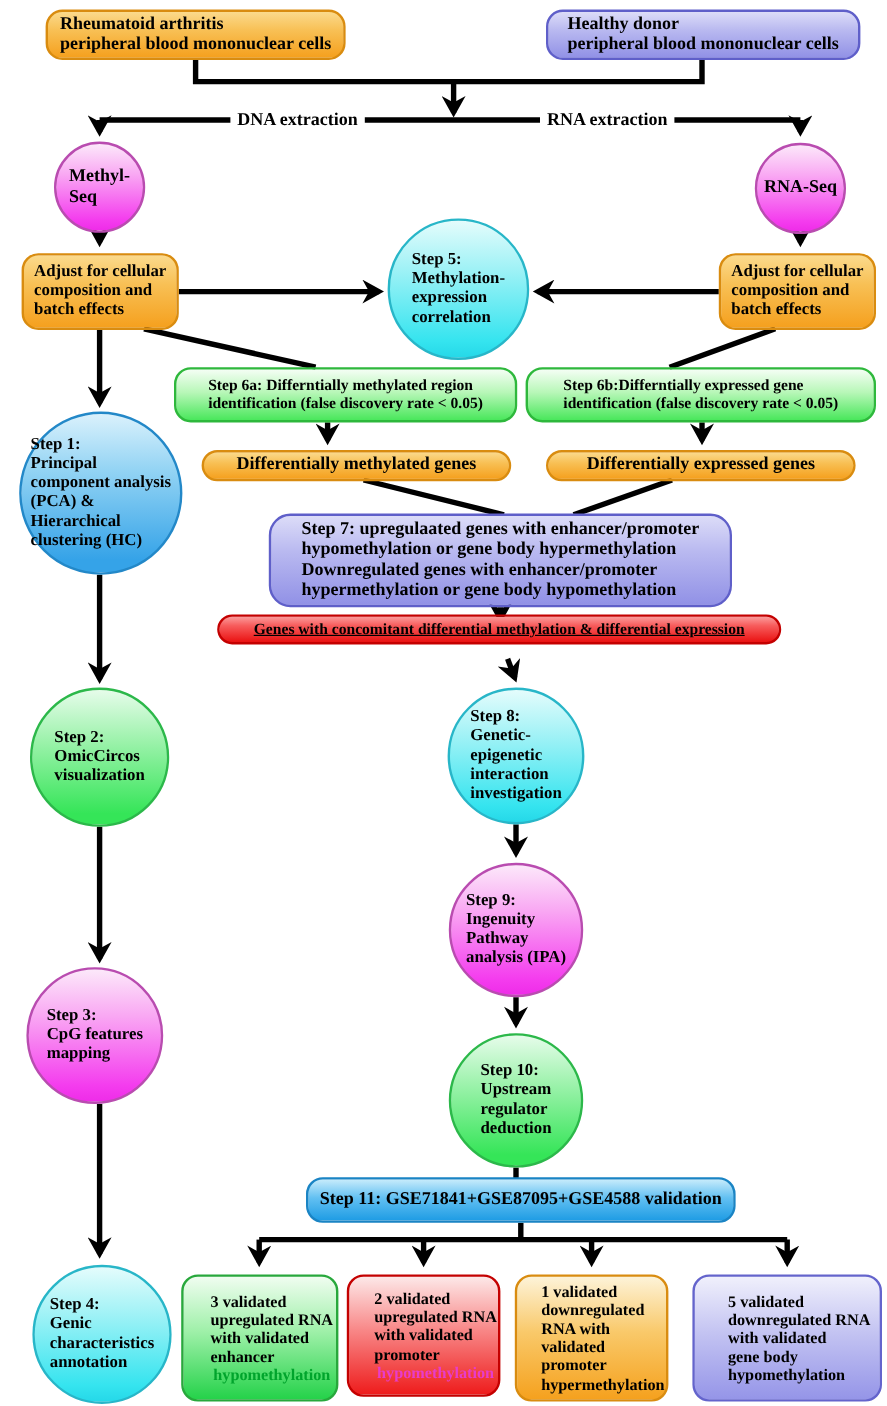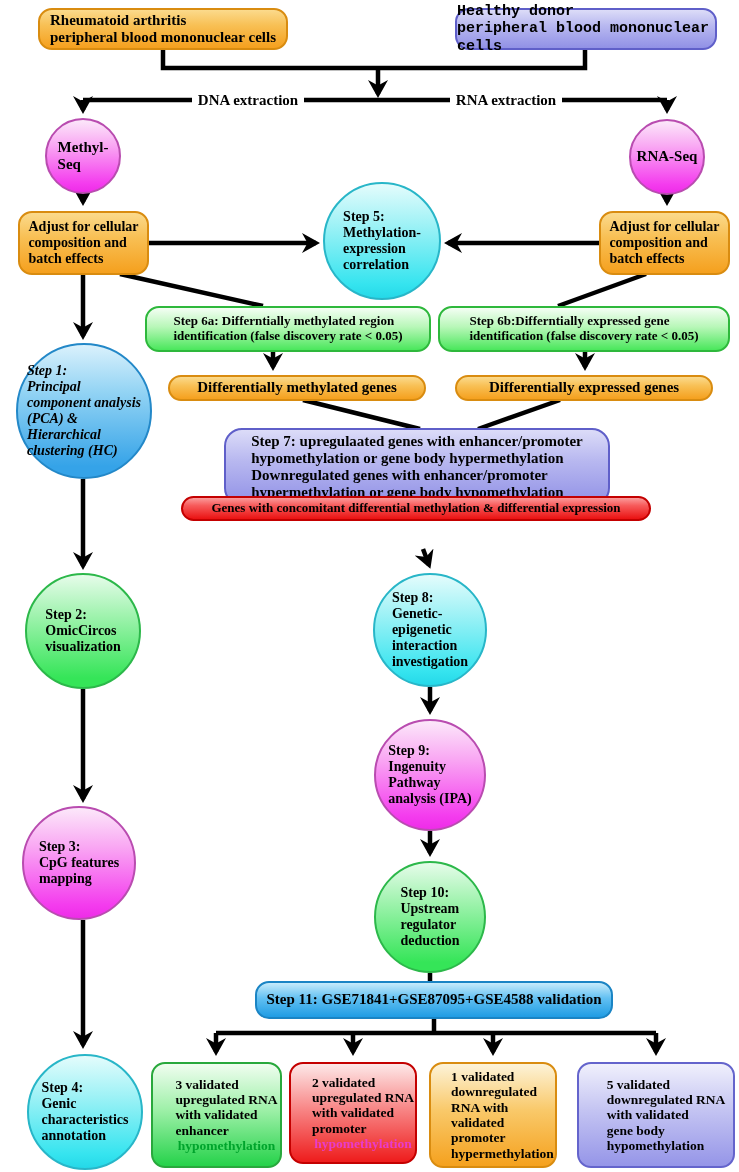--- a/index.html
+++ b/index.html
@@ -23,21 +23,21 @@
     z-index:1;
   }
   .col{flex-direction:column;padding-left:20px;}
   .circle{border-radius:50%;}
   .rbox{border-radius:14px;}
   .pillr{border-radius:14px;}
   .orange-node{background:linear-gradient(180deg,#fbda8c 0%,#f8c055 40%,#f5a01e 100%);border:2.5px solid #d98c10;}
   .purple-node{background:linear-gradient(180deg,#dcdcf8 0%,#b9b9f0 40%,#9191e6 100%);border:2.5px solid #5f5fc9;}
   .magenta-node{background:linear-gradient(180deg,#fce8fa 0%,#f9a8f3 35%,#f43cee 88%,#ee2ce8 100%);border:2.5px solid #b94cb0;}
   .cyan-node{background:linear-gradient(180deg,#e4fcfc 0%,#a0f2f6 35%,#35e4ef 88%,#25d8e8 100%);border:2.5px solid #28b6c8;}
-  .blue-node{background:linear-gradient(180deg,#daf1fc 0%,#94d4f4 35%,#35a3e8 92%);border:2.5px solid #2388c8;font-style:italic;}
+  .blue-node{background:linear-gradient(180deg,#daf1fc 0%,#94d4f4 35%,#35a3e8 92%);border:2.5px solid #2388c8;}
   .green-node{background:linear-gradient(180deg,#e6fcea 0%,#a2f3b0 35%,#35e558 92%);border:2.5px solid #2cb84a;}
   .greenbox-node{background:linear-gradient(180deg,#f4fef4 0%,#b8f7b8 45%,#4ae75c 100%);border:2.5px solid #2eb83c;}
   .red-node{background:linear-gradient(180deg,#fb9b9b 0%,#f75c5c 35%,#ea1212 100%);border:2.5px solid #c40000;}
   .bluebox-node{background:linear-gradient(180deg,#c6ebfb 0%,#62c0f2 45%,#1f9ce4 100%);border:2.5px solid #1a84c4;}
   .vgreen-node{background:linear-gradient(180deg,#f0fdf0 0%,#9ef0a8 45%,#25d24a 100%);border:2.5px solid #28a83c;}
   .vred-node{background:linear-gradient(180deg,#fde8e8 0%,#f88888 45%,#ee1c1c 100%);border:2.5px solid #c40000;}
   .vorange-node{background:linear-gradient(180deg,#fdf3d8 0%,#f9c96a 45%,#f5a11e 100%);border:2.5px solid #d98c10;}
   .vpurple-node{background:linear-gradient(180deg,#f0f0fc 0%,#c4c4f2 45%,#9595e8 100%);border:2.5px solid #6464cc;}
   .wire-label{
     position:absolute;z-index:1;
@@ -102,21 +102,21 @@
       <line x1="83" y1="689" x2="83" y2="799" marker-end="url(#ah)"></line>
       <line x1="83" y1="920" x2="83" y2="1045" marker-end="url(#ah)"></line>
     </g>
   </svg>
 
   <div class="wire-label" style="left:192px;top:88px;width:112px;height:24px;">DNA extraction</div>
   <div class="wire-label" style="left:450px;top:88px;width:112px;height:24px;">RNA extraction</div>
 
   <div class="node rbox orange-node" style="left:38px;top:8px;width:250px;height:42px;font-size:15px;">Rheumatoid arthritis
 peripheral blood mononuclear cells</div>
-  <div class="node rbox purple-node" style="left:455px;top:8px;width:262px;height:42px;font-size:15px;font-family:Liberation Mono, monospace;">Healthy donor
+  <div class="node rbox purple-node" style="left:455px;top:8px;width:262px;height:42px;font-size:15px;">Healthy donor
 peripheral blood mononuclear cells</div>
 
   <div class="node circle magenta-node" style="left:45px;top:118px;width:76px;height:76px;font-size:15px;">Methyl-
 Seq</div>
   <div class="node circle magenta-node" style="left:629px;top:119px;width:76px;height:76px;font-size:15px;">RNA-Seq</div>
 
   <div class="node rbox orange-node" style="left:18px;top:211px;width:131px;height:64px;font-size:14px;">Adjust for cellular
 composition and
 batch effects</div>
   <div class="node rbox orange-node" style="left:599px;top:211px;width:131px;height:64px;font-size:14px;">Adjust for cellular
@@ -134,21 +134,21 @@
 identification (false discovery rate &lt; 0.05)</div>
 
   <div class="node pillr orange-node" style="left:168px;top:375px;width:258px;height:26px;font-size:15px;">Differentially methylated genes</div>
   <div class="node pillr orange-node" style="left:455px;top:375px;width:258px;height:26px;font-size:15px;">Differentially expressed genes</div>
 
   <div class="node purple-node" style="left:224px;top:428px;width:386px;height:78px;font-size:15px;border-radius:18px;">Step 7:  upregulaated genes with enhancer/promoter
 hypomethylation or gene body hypermethylation
 Downregulated genes with enhancer/promoter
 hypermethylation or gene body hypomethylation</div>
 
-  <div class="node red-node" style="left:181px;top:496px;width:470px;height:25px;font-size:13px;border-radius:13px;">Genes with concomitant differential methylation &amp; differential expression</div>
+  <div class="node red-node" style="left:181px;top:512px;width:470px;height:25px;font-size:13px;border-radius:13px;text-decoration:underline;">Genes with concomitant differential methylation &amp; differential expression</div>
 
   <div class="node circle blue-node" style="left:16px;top:343px;width:136px;height:136px;font-size:14px;">Step 1:
 Principal
 component analysis
 (PCA) &amp;
 Hierarchical
 clustering (HC)</div>
   <div class="node circle green-node" style="left:25px;top:573px;width:116px;height:116px;font-size:14px;">Step 2:
 OmicCircos
 visualization</div>

